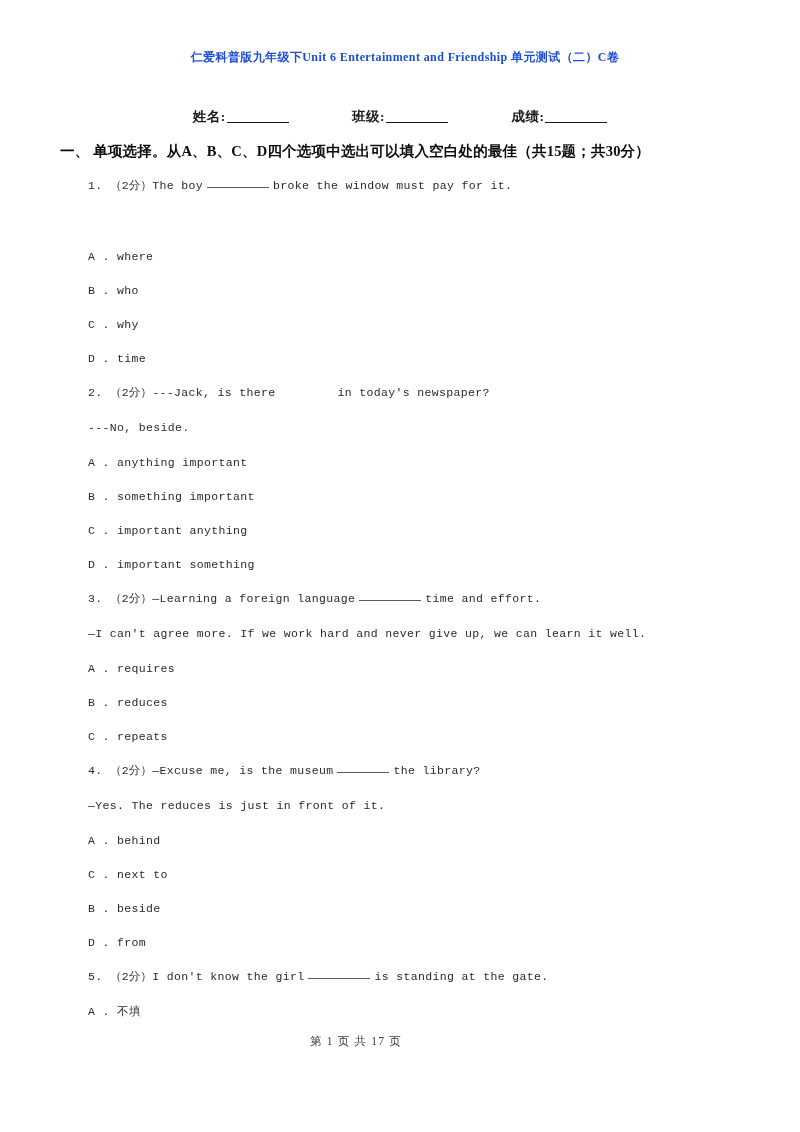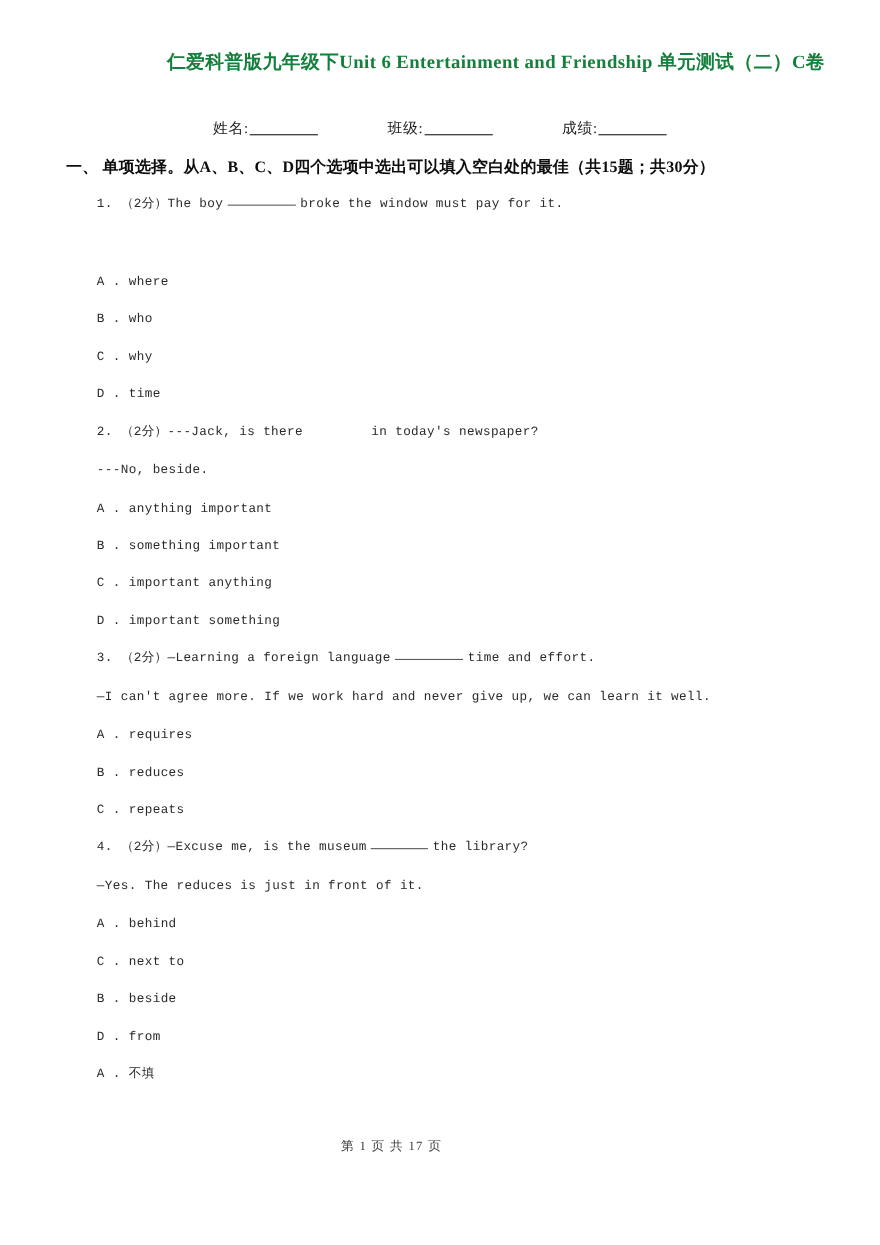--- a/index.html
+++ b/index.html
@@ -21,38 +21,38 @@
     height: 1132px;
     box-sizing: border-box;
   }
 
   
   .doc-title {
     position: absolute;
     left: 60px;
     top: 44px;
     width: 690px;
-    text-align: right;
+    text-align: center;
     font-family: "Liberation Serif", "DejaVu Serif", serif;
     font-weight: bold;
-    font-size: 17px;
+    font-size: 12px;
     line-height: 26px;
     letter-spacing: 0.4px;
-    color: #15803d;
+    color: #1d4ed8;
   }
 
   
   .info-row {
     position: absolute;
     left: 0;
     top: 108px;
     width: 800px;
     text-align: center;
     font-size: 13.5px;
-    font-weight: normal;
+    font-weight: bold;
     color: #1a1a1a;
   }
   .info-field {
     display: inline-block;
     margin: 0 30px;
     white-space: nowrap;
   }
   .info-label { letter-spacing: 0.5px; }
   .info-blank {
     display: inline-block;
@@ -175,18 +175,19 @@
       <div class="q-line cont">—I can't agree more. If we work hard and never give up, we can learn it well.</div>
       <div class="opt-line"><span>A .</span> <span>requires</span></div>
       <div class="opt-line"><span>B .</span> <span>reduces</span></div>
       <div class="opt-line"><span>C .</span> <span>repeats</span></div>
       <div class="q-line"><span class="q-num">4.</span><span class="q-points">（2分）</span><span>—Excuse me, is the museum</span><span class="blank-underline short"></span><span>the library?</span></div>
       <div class="q-line cont">—Yes. The reduces is just in front of it.</div>
       <div class="opt-line"><span>A .</span> <span>behind</span></div>
       <div class="opt-line"><span>C .</span> <span>next to</span></div>
       <div class="opt-line"><span>B .</span> <span>beside</span></div>
       <div class="opt-line"><span>D .</span> <span>from</span></div>
+      <div class="q-line"><span class="q-num">5.</span><span class="q-points">（2分）</span><span>I don't know the girl</span><span class="blank-underline"></span><span>is standing at the gate.</span></div>
       <div class="opt-line"><span>A .</span> <span>不填</span></div>
     </div>
 
   <div class="page-footer">第 1 页 共 17 页</div>
 
 </div>
 
 </body></html>

